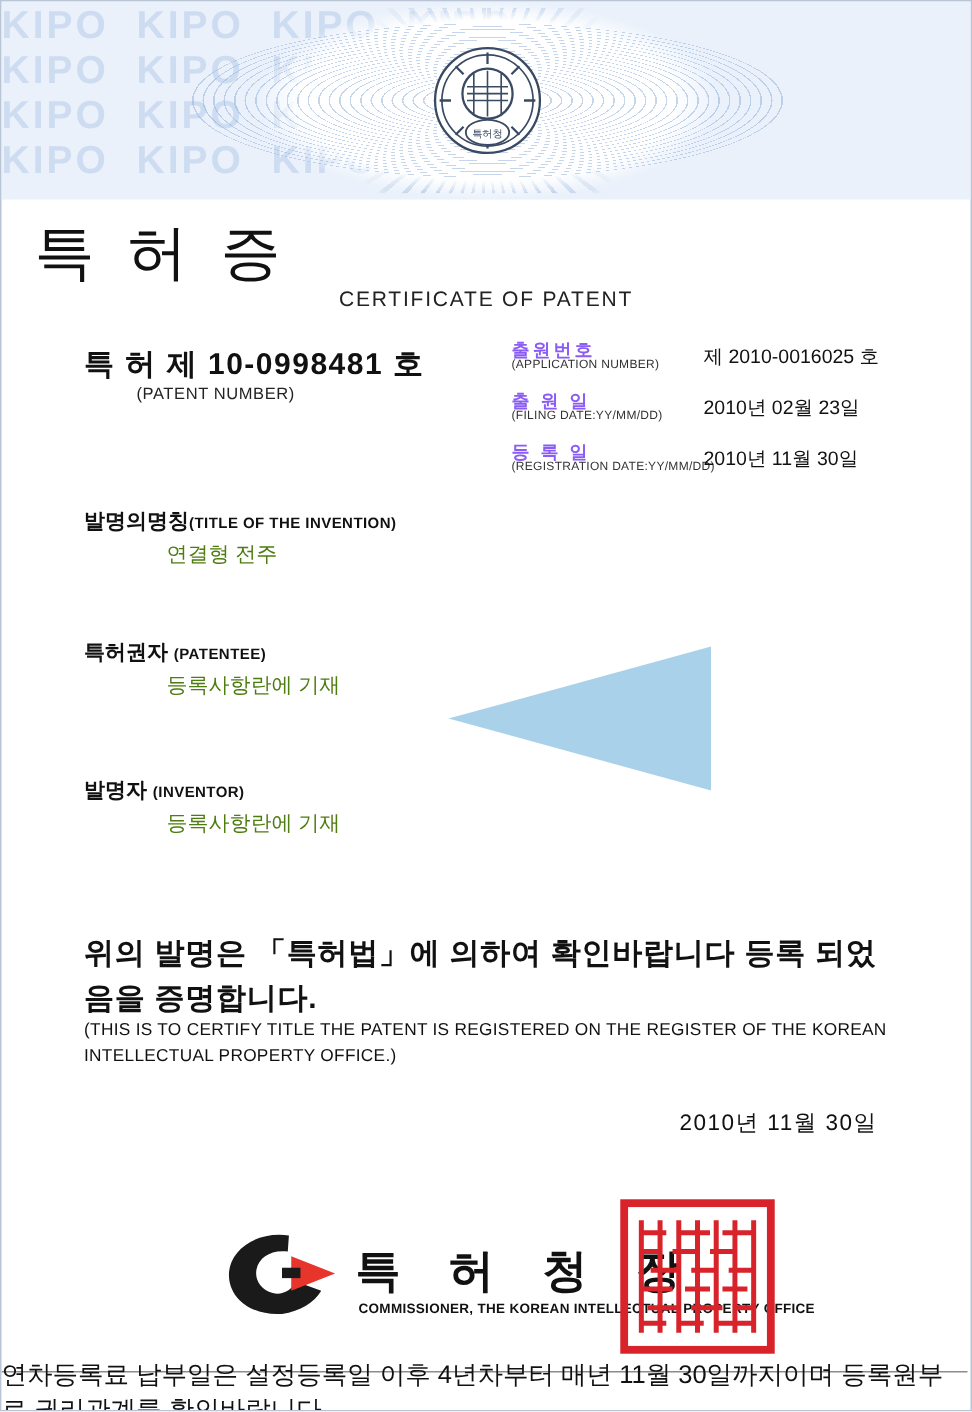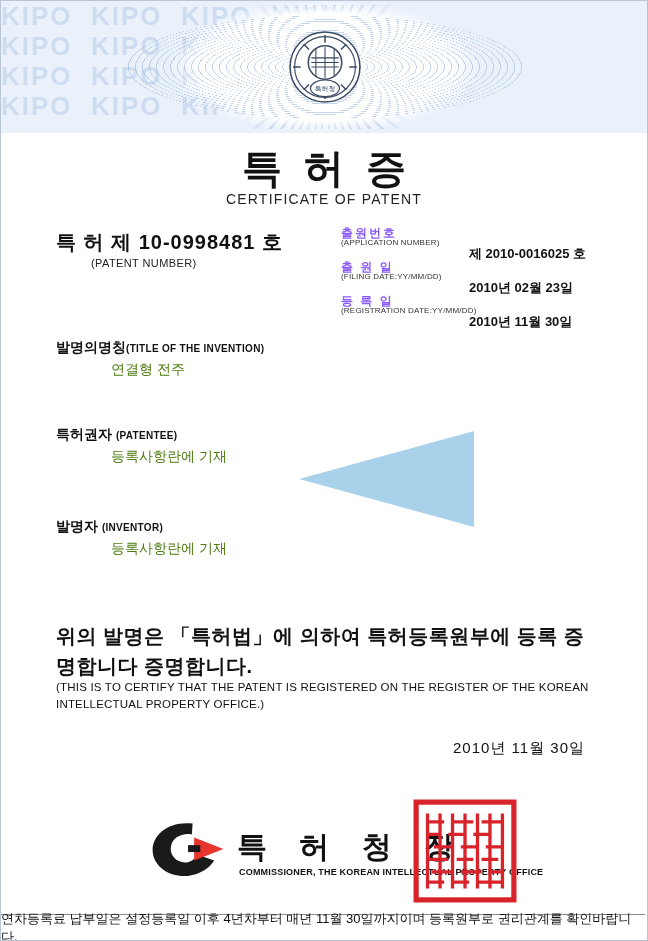--- a/index.html
+++ b/index.html
@@ -88,23 +88,22 @@
     transform: translateX(-50%);
     width: 76px;
     height: 76px;
   }
 
   
   .title-kr {
     position: absolute;
     left: 0; right: 0;
     top: 140px;
-    text-align: center;
     font-size: 40px;
-    font-weight: bold;
+    font-weight: normal;
     letter-spacing: 22px;
     text-indent: 22px;
     color: #111;
   }
   .title-en {
     position: absolute;
     left: 0; right: 0;
     top: 190px;
     text-align: center;
     font-size: 14px;
@@ -155,25 +154,24 @@
     left: 0;
     top: 13px;
     font-size: 8px;
     color: #333;
     letter-spacing: .2px;
     white-space: nowrap;
   }
   .meta-val {
     position: absolute;
     left: 128px;
-    top: 20px;
+    top: 4px;
     font-size: 13px;
     color: #111;
     white-space: nowrap;
-    font-weight: bold;
   }
 
   
   .field-label {
     position: absolute;
     font-size: 14px;
     font-weight: bold;
     color: #111;
   }
   .field-label .en {
@@ -278,21 +276,21 @@
     position: absolute;
     left: 0;
     bottom: 0;
     width: 644px;
     height: 26px;
     border-top: 1px solid #8c8c8c;
     box-sizing: border-box;
     display: flex;
     align-items: center;
     justify-content: center;
-    font-size: 13px;
+    font-size: 17px;
     color: #111;
     background: #fff;
   }
 </style>
 </head>
 <body>
 
 <div class="page">
 
   <div class="banner">
@@ -354,22 +352,22 @@
   <div class="field-label" id="patentee-label">
     <span>특허권자</span> <span class="en">(PATENTEE)</span>
   </div>
   <div class="field-value" id="patentee-value">등록사항란에 기재</div>
 
   <div class="field-label" id="inventor-label">
     <span>발명자</span> <span class="en">(INVENTOR)</span>
   </div>
   <div class="field-value" id="inventor-value">등록사항란에 기재</div>
 
-  <div class="certify-kr">위의 발명은 「특허법」에 의하여 특허등록원부에 등록 증명합니다 증명합니다.</div>
-  <div class="certify-en">(THIS IS TO CERTIFY THAT THE PATENT IS REGISTERED ON THE REGISTER OF THE KOREAN INTELLECTUAL PROPERTY OFFICE.)</div>
+  <div class="certify-kr">위의 발명은 「특허법」에 의하여 확인바랍니다 등록 되었음을 증명합니다.</div>
+  <div class="certify-en">(THIS IS TO CERTIFY TITLE THE PATENT IS REGISTERED ON THE REGISTER OF THE KOREAN INTELLECTUAL PROPERTY OFFICE.)</div>
   <div class="issue-date">2010년  11월  30일</div>
 
   <svg class="kipo-mark" viewBox="0 0 100 78">
     <path d="M56 6 C26 2 4 20 4 40 C4 62 26 76 50 74 C66 72 78 64 84 54 L62 46 C58 54 50 58 42 56 C31 53 26 44 28 35 C30 25 41 18 55 20 Z" fill="#1a1a1a"></path>
     <path d="M58 24 L96 39 L58 54 Z" fill="#e8352b"></path>
     <rect x="50" y="34" width="16" height="9" fill="#1a1a1a"></rect>
   </svg>
 
   <div class="commissioner-kr">특 허 청 장</div>
   <div class="commissioner-en">COMMISSIONER, THE KOREAN INTELLECTUAL PROPERTY OFFICE</div>

